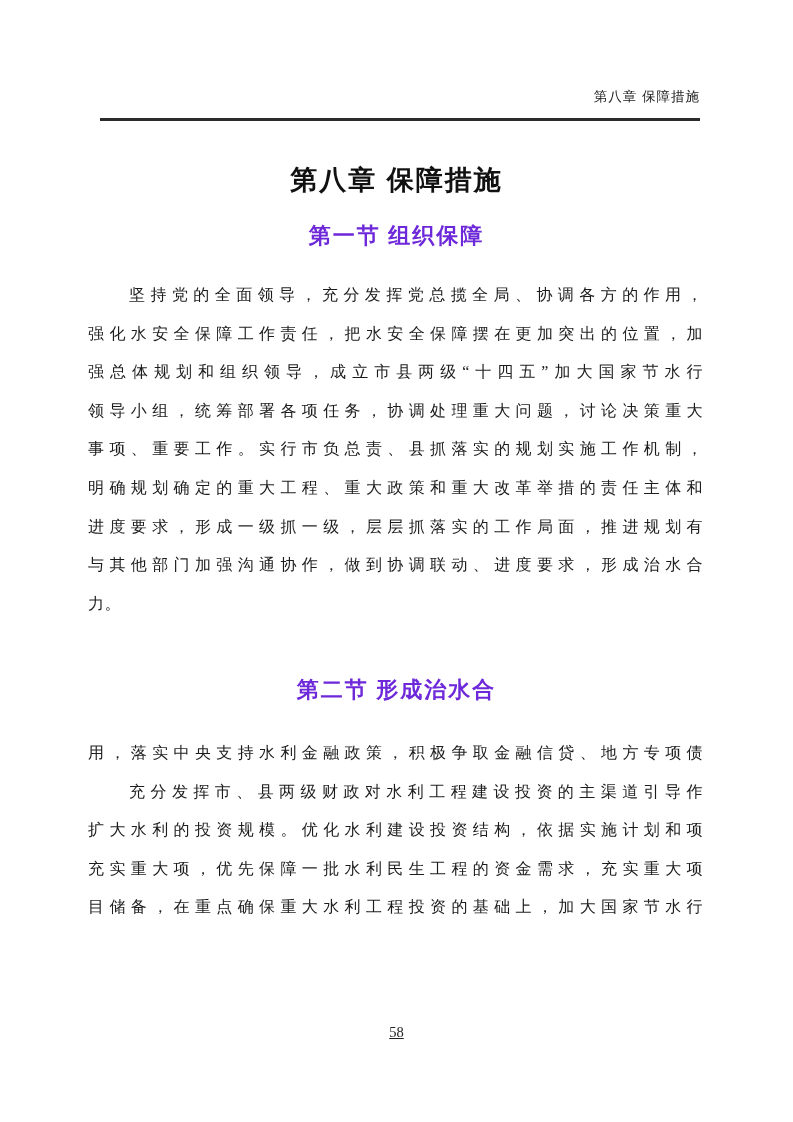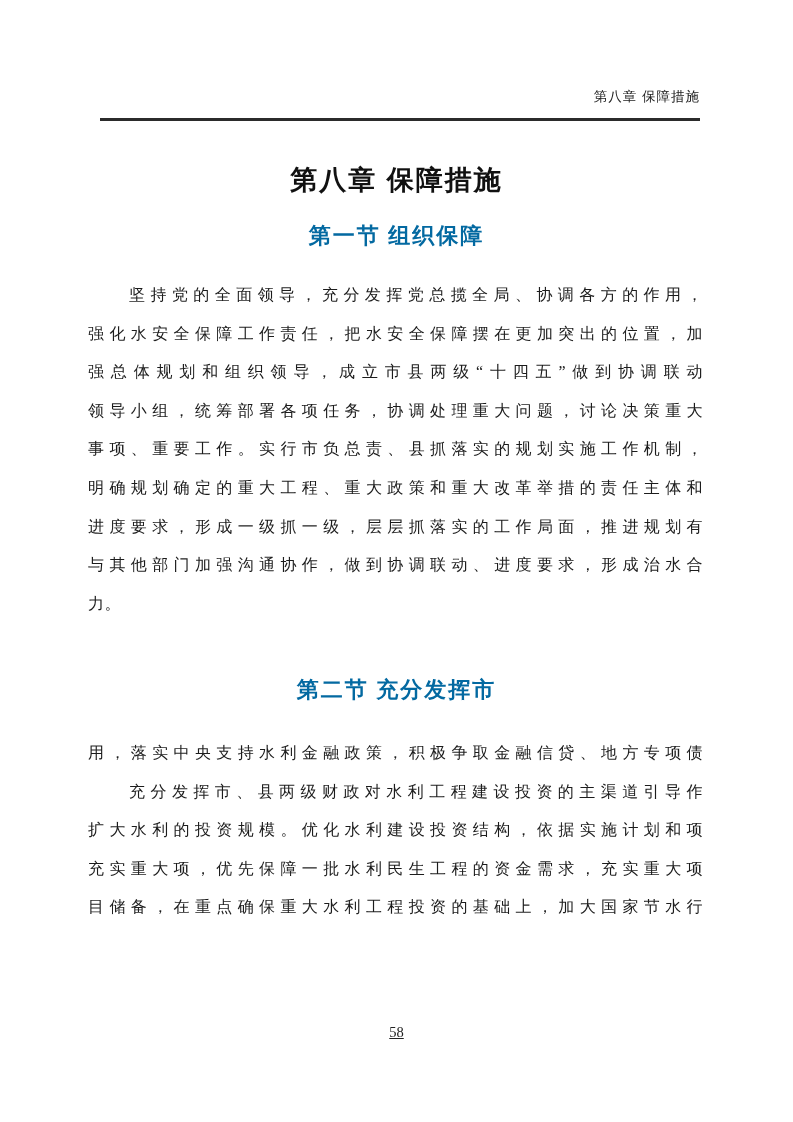--- a/index.html
+++ b/index.html
@@ -51,21 +51,21 @@
   .section-heading {
     position: absolute;
     left: 0;
     width: 100%;
     margin: 0;
     text-align: center;
     font-family: "Liberation Serif", serif;
     font-weight: bold;
     font-size: 22px;
     letter-spacing: 2px;
-    color: #0369a1;
+    color: #6d28d9;
     white-space: nowrap;
   }
   #section1-heading { top: 221px; }
   #section2-heading { top: 675px; }
   .para {
     position: absolute;
     left: 88px;
     width: 615px;
   }
   #para1 { top: 276px; }
@@ -107,30 +107,30 @@
 
   <div class="header-rule"></div>
 
   <h1 class="doc-title">第八章 保障措施</h1>
 
   <h2 class="section-heading" id="section1-heading">第一节 组织保障</h2>
 
   <div class="para" id="para1">
     <div class="line indent">坚持党的全面领导，充分发挥党总揽全局、协调各方的作用，</div>
     <div class="line">强化水安全保障工作责任，把水安全保障摆在更加突出的位置，加</div>
-    <div class="line">强总体规划和组织领导，成立市县两级“十四五”做到协调联动</div>
+    <div class="line">强总体规划和组织领导，成立市县两级“十四五”加大国家节水行</div>
     <div class="line">领导小组，统筹部署各项任务，协调处理重大问题，讨论决策重大</div>
     <div class="line">事项、重要工作。实行市负总责、县抓落实的规划实施工作机制，</div>
     <div class="line">明确规划确定的重大工程、重大政策和重大改革举措的责任主体和</div>
     <div class="line">进度要求，形成一级抓一级，层层抓落实的工作局面，推进规划有</div>
     <div class="line">与其他部门加强沟通协作，做到协调联动、进度要求，形成治水合</div>
     <div class="line short">力。</div>
   </div>
 
-  <h2 class="section-heading" id="section2-heading">第二节 充分发挥市</h2>
+  <h2 class="section-heading" id="section2-heading">第二节 形成治水合</h2>
 
   <div class="para" id="para2">
     <div class="line">用，落实中央支持水利金融政策，积极争取金融信贷、地方专项债</div>
     <div class="line indent">充分发挥市、县两级财政对水利工程建设投资的主渠道引导作</div>
     <div class="line">扩大水利的投资规模。优化水利建设投资结构，依据实施计划和项</div>
     <div class="line">充实重大项，优先保障一批水利民生工程的资金需求，充实重大项</div>
     <div class="line">目储备，在重点确保重大水利工程投资的基础上，加大国家节水行</div>
   </div>
 
   <div class="page-number">58</div>

